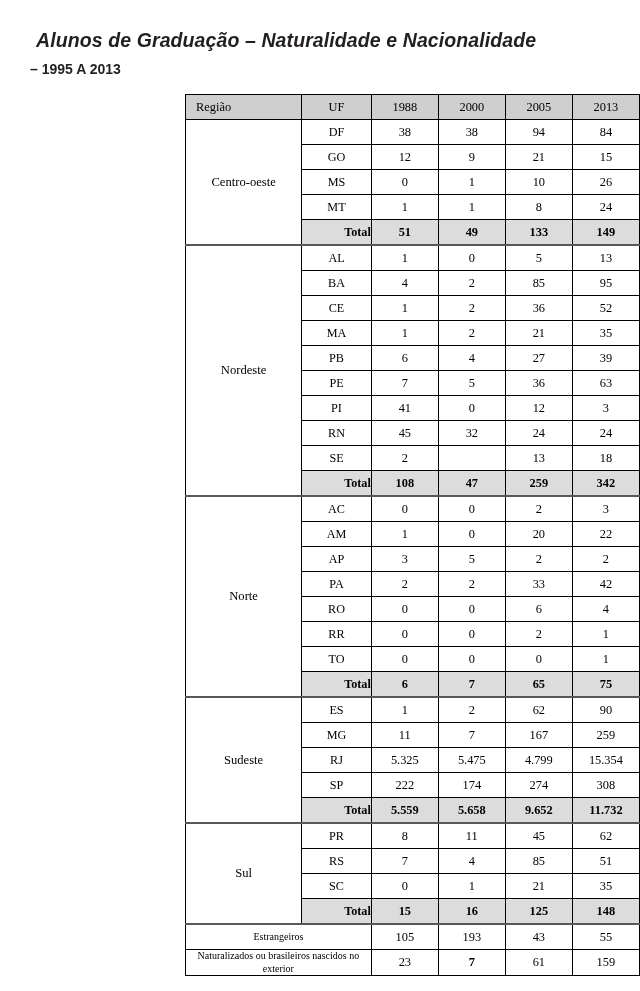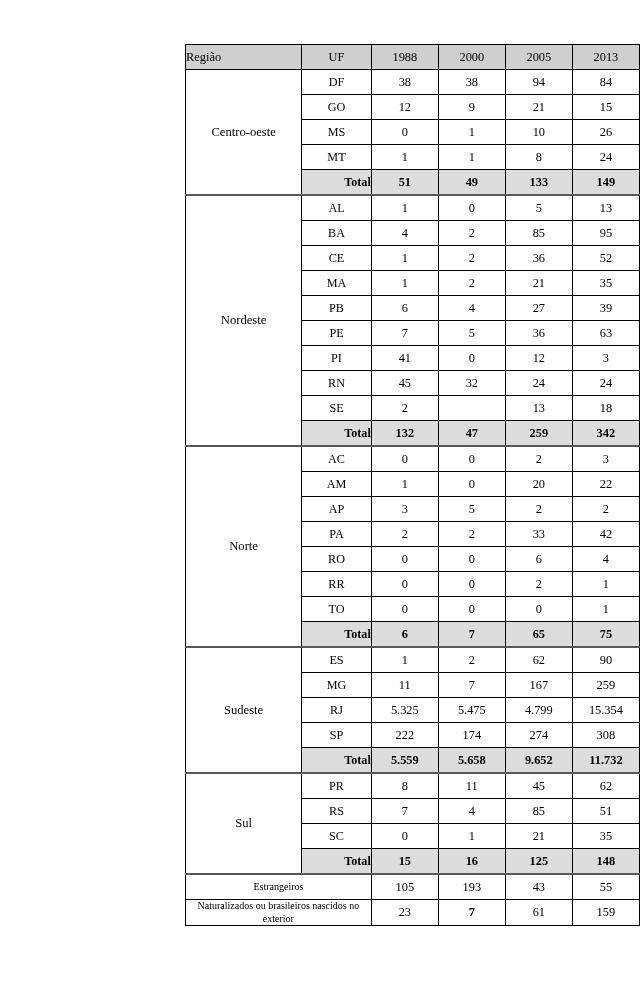--- a/index.html
+++ b/index.html
@@ -65,20 +65,21 @@
   col.c-yr     { width: 68px; }
 
   thead td {
     background: #cfcfcf;
     font-weight: bold;
     font-size: 12.4px;
     height: 26px;
   }
   thead td.regiao-head {
     text-align: left;
+    padding-left: 10px;
   }
   td.regiao-cell {
     text-align: center;
     font-weight: normal;
     font-size: 12.6px;
   }
   tr.total-row td {
     background: #dcdcdc;
     font-weight: bold;
   }
@@ -106,20 +107,22 @@
   }
   .two-line {
     padding: 4px 6px 4px 10px;
   }
 </style>
 </head>
 <body>
 
 <div class="page">
 
+  <h1 class="title">Alunos de Graduação – Naturalidade e Nacionalidade</h1>
+  <div class="subtitle">– 1995 A 2013</div>
 
   <div class="table-wrap">
     <table class="data">
       <colgroup>
         <col class="c-regiao">
         <col class="c-uf">
         <col class="c-yr">
         <col class="c-yr">
         <col class="c-yr">
         <col class="c-yr">
@@ -230,21 +233,21 @@
           </tr>
           <tr class="">
             <td class="uf-cell">SE</td>
             <td>2</td>
             <td></td>
             <td>13</td>
             <td>18</td>
           </tr>
           <tr class="total-row group-end">
             <td class="uf-cell">Total</td>
-            <td>132</td>
+            <td>108</td>
             <td>47</td>
             <td>259</td>
             <td>342</td>
           </tr>
           <tr class="group-first">
             <td class="regiao-cell" rowspan="8">Norte</td>
             <td class="uf-cell">AC</td>
             <td>0</td>
             <td>0</td>
             <td>2</td>

